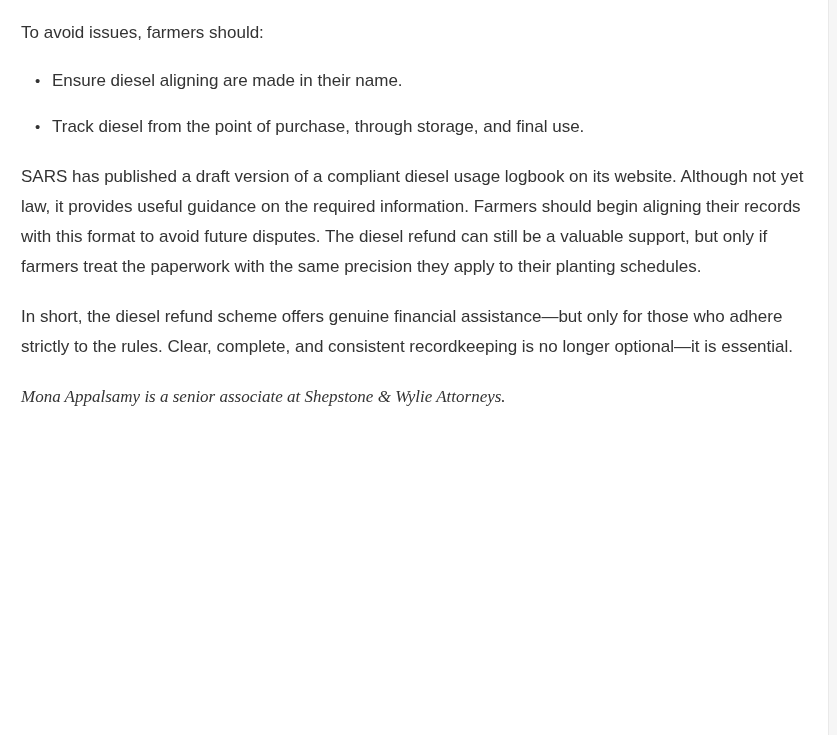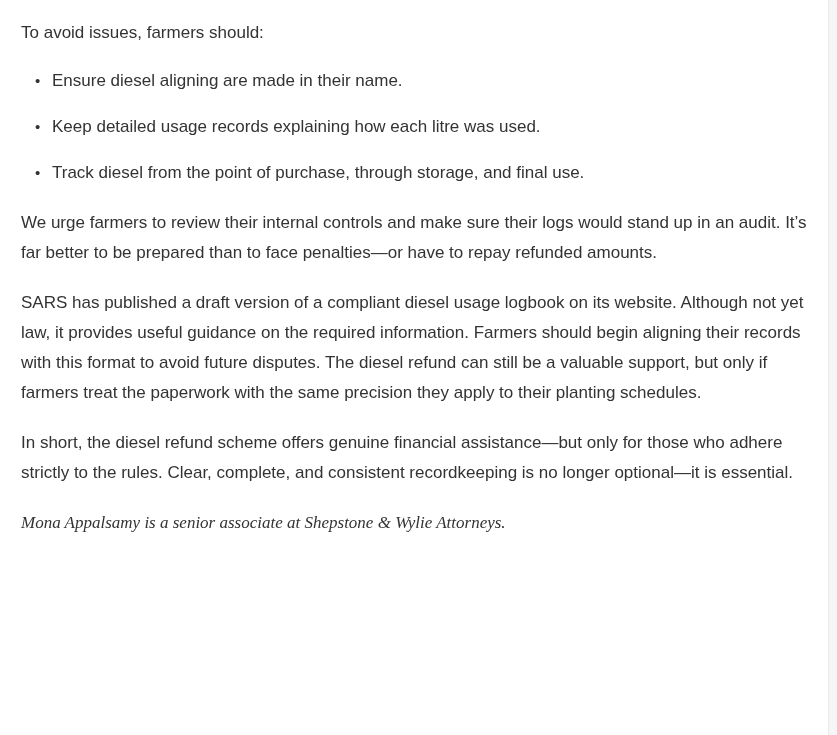--- a/index.html
+++ b/index.html
@@ -71,25 +71,23 @@
   }
 </style>
 </head>
 <body>
 
 <main class="article">
   <p class="para intro">To avoid issues, farmers should:</p>
 
   <ul class="bullet-list">
     <li>Ensure diesel aligning are made in their name.</li>
-    <li>Keep detailed usage records explaining how each litre was used.</li>
     <li>Track diesel from the point of purchase, through storage, and final use.</li>
   </ul>
 
-  <p class="para">We urge farmers to review their internal controls and make sure their logs would stand up in an audit. It’s far better to be prepared than to face penalties—or have to repay refunded amounts.</p>
 
   <p class="para">SARS has published a draft version of a compliant diesel usage logbook on its website. Although not yet law, it provides useful guidance on the required information. Farmers should begin aligning their records with this format to avoid future disputes. The diesel refund can still be a valuable support, but only if farmers treat the paperwork with the same precision they apply to their planting schedules.</p>
 
   <p class="para">In short, the diesel refund scheme offers genuine financial assistance—but only for those who adhere strictly to the rules. Clear, complete, and consistent recordkeeping is no longer optional—it is essential.</p>
 
   <p class="para italic">Mona Appalsamy is a senior associate at Shepstone &amp; Wylie Attorneys.</p>
 
 </main>
 
 <div class="right-gutter"></div>

